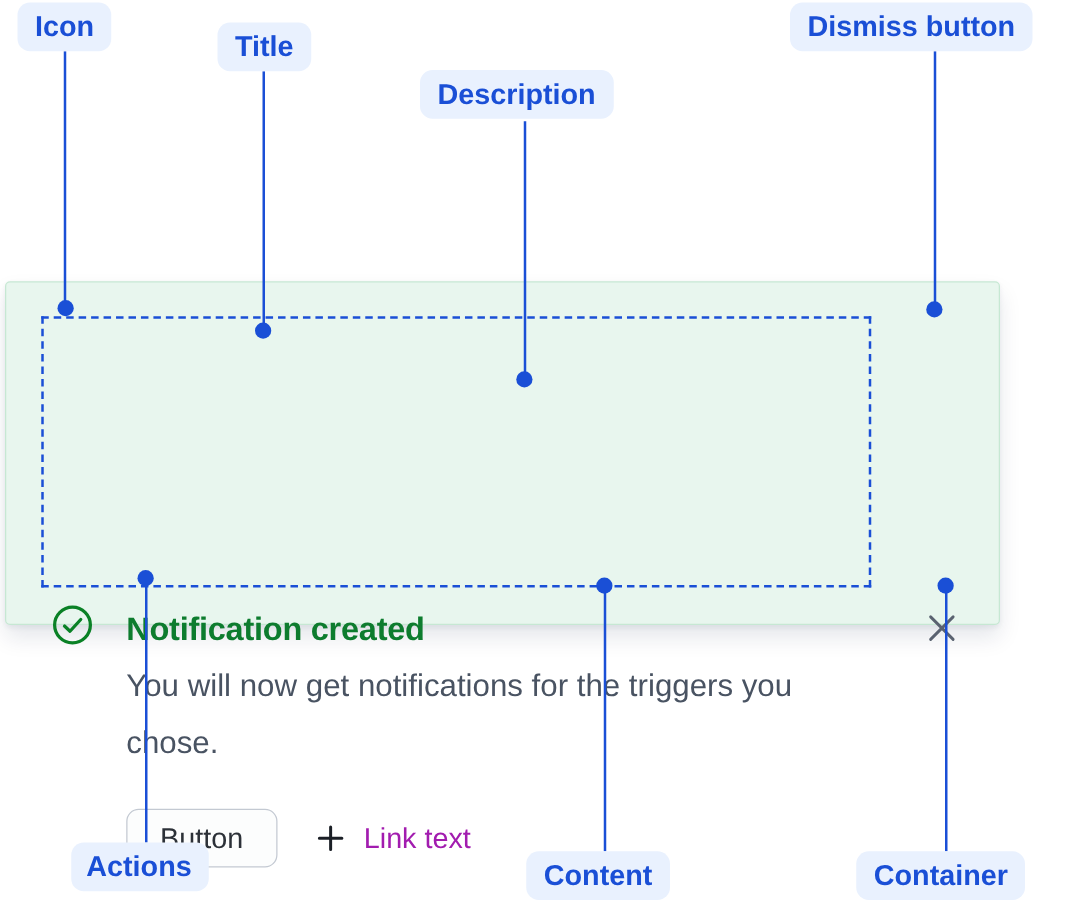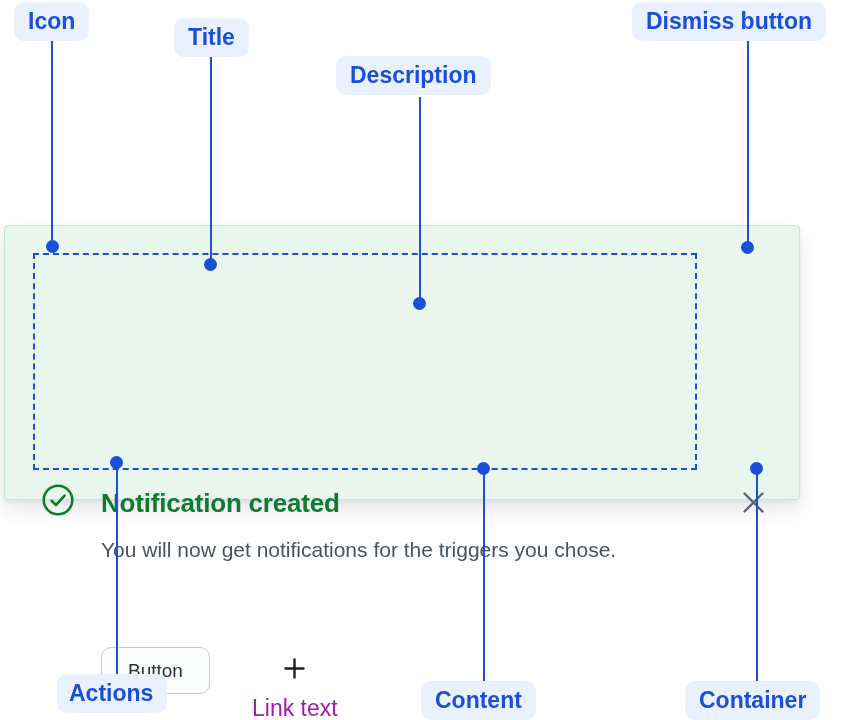--- a/index.html
+++ b/index.html
@@ -49,33 +49,33 @@
     position:absolute;left:33px;top:253px;width:660px;height:213px;
     border:2px dashed #1a4fd6;
   }
   .success-icon{position:absolute;left:37px;top:258px;width:32px;height:32px;}
   .flag-title{
     position:absolute;left:96px;top:262px;
     font-size:26px;font-weight:700;color:#0d7c2e;letter-spacing:-0.2px;white-space:nowrap;
   }
   .flag-description{
     position:absolute;left:96px;top:301px;width:600px;
-    font-size:21px;line-height:45px;color:#495362;
+    font-size:25px;line-height:45px;color:#495362;
   }
   .flag-button{
     position:absolute;left:96px;top:421px;height:47px;
     background:#fcfdfd;border:1px solid #c3c9d2;border-radius:10px;
     font-family:"Liberation Sans", sans-serif;
-    font-size:19px;color:#2c3138;padding:0 26px;cursor:pointer;
+    font-size:23px;color:#2c3138;padding:0 26px;cursor:pointer;
     display:flex;align-items:center;
   }
   .flag-link{
     position:absolute;left:247px;top:430px;height:28px;
     display:flex;align-items:center;gap:14px;cursor:pointer;
-    font-size:23px;color:#a21caf;text-decoration:none;white-space:nowrap;flex-direction:column;
+    font-size:23px;color:#a21caf;text-decoration:none;white-space:nowrap;
   }
   .dismiss-button{
     position:absolute;left:733px;top:261px;width:30px;height:30px;
     background:transparent;border:none;padding:0;cursor:pointer;
     display:flex;align-items:center;justify-content:center;
   }
 </style>
 </head>
 <body>
 

